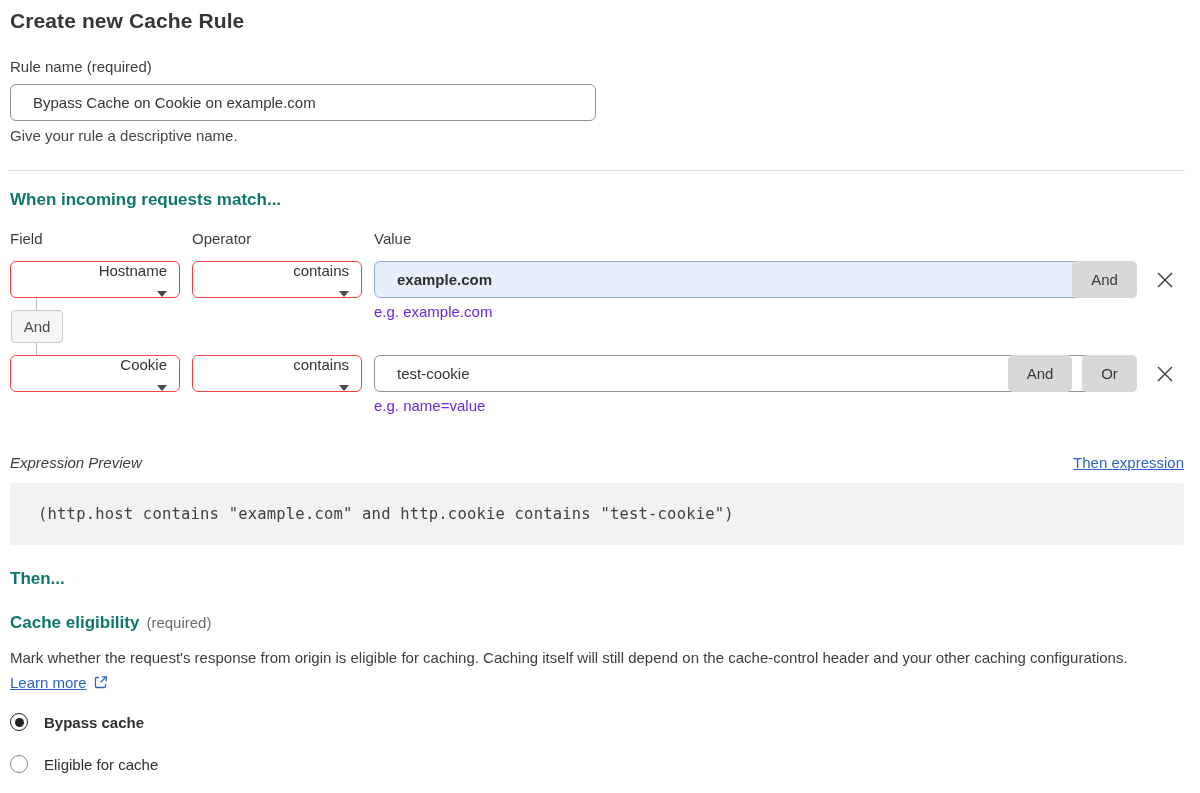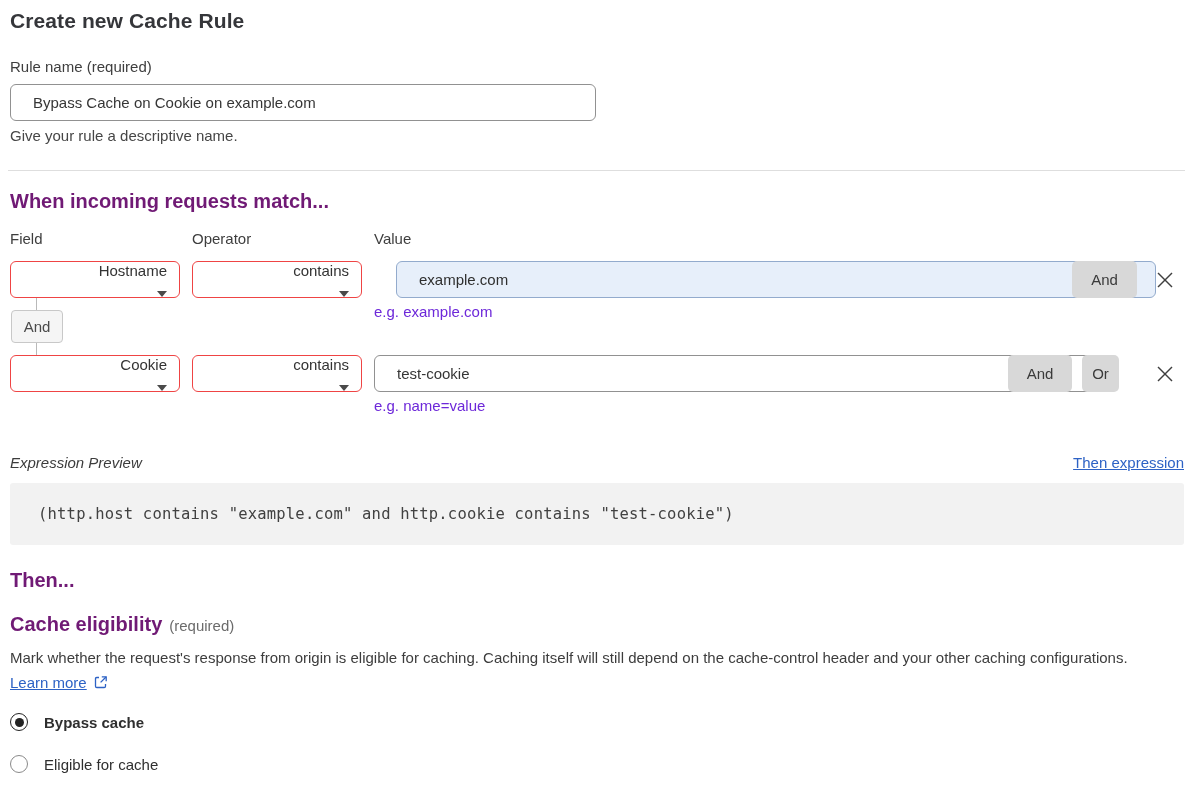--- a/index.html
+++ b/index.html
@@ -34,21 +34,21 @@
     outline: none;
     display: block;
   }
   .help-text { font-size: 15px; color: #464646; }
 
   .divider {
     left: 8px; top: 170px; width: 1177px; height: 1px;
     background: #dedede;
   }
 
-  .section-heading { font-size: 20px; font-weight: 700; color: #701a75; }
+  .section-heading { font-size: 17px; font-weight: 700; color: #0f766e; }
 
   .select-box {
     height: 37px;
     border: 1px solid #ef4444;
     border-radius: 6px;
     background: #ffffff;
     display: flex; align-items: flex-end; justify-content: space-between;
     padding: 0 12px 0 13px;
     font-size: 15px; color: #333333;
     cursor: pointer;
@@ -163,21 +163,21 @@
   <div class="abs field-label" style="left:374px; top:230px;">Value</div>
 
   <div class="abs select-box" style="left:10px; top:261px; width:170px;">
     <span>Hostname</span>
     <span class="chevron-down"></span>
   </div>
   <div class="abs select-box" style="left:192px; top:261px; width:170px;">
     <span>contains</span>
     <span class="chevron-down"></span>
   </div>
-  <input class="abs text-input value-input-highlight" style="left: 396px; top: 261px; width: 760px;" type="text" value="example.com">
+  <input class="abs text-input value-input-highlight" style="left: 374px; top: 261px; width: 760px; font-weight: bold;" type="text" value="example.com">
   <button class="abs logic-btn" style="left:1072px; top:261px; width:65px;">And</button>
   <button class="abs remove-btn" style="left:1147px; top:261px;">
     <svg width="18" height="18" viewBox="0 0 18 18">
       <line x1="2" y1="2" x2="16" y2="16" stroke="#3f3f3f" stroke-width="1.4"></line>
       <line x1="16" y1="2" x2="2" y2="16" stroke="#3f3f3f" stroke-width="1.4"></line>
     </svg>
   </button>
   <div class="abs hint-text" style="left:374px; top:303px;">e.g. example.com</div>
 
   <div class="abs connector-line" style="top:298px; height:12px;"></div>
@@ -187,21 +187,21 @@
   <div class="abs select-box" style="left:10px; top:355px; width:170px;">
     <span>Cookie</span>
     <span class="chevron-down"></span>
   </div>
   <div class="abs select-box" style="left:192px; top:355px; width:170px;">
     <span>contains</span>
     <span class="chevron-down"></span>
   </div>
   <input class="abs text-input" style="left: 374px; top: 355px; width: 724px;" type="text" value="test-cookie">
   <button class="abs logic-btn" style="left:1008px; top:355px; width:64px;">And</button>
-  <button class="abs logic-btn" style="left:1082px; top:355px; width:37px;">Or</button>
+  <button class="abs logic-btn" style="left:1082px; top:355px; width:55px;">Or</button>
   <button class="abs remove-btn" style="left:1147px; top:355px;">
     <svg width="18" height="18" viewBox="0 0 18 18">
       <line x1="2" y1="2" x2="16" y2="16" stroke="#3f3f3f" stroke-width="1.4"></line>
       <line x1="16" y1="2" x2="2" y2="16" stroke="#3f3f3f" stroke-width="1.4"></line>
     </svg>
   </button>
   <div class="abs hint-text" style="left:374px; top:397px;">e.g. name=value</div>
 
   <div class="abs field-label" style="left:10px; top:454px; color:#3c3c3c;font-style:italic;">Expression Preview</div>
   <a class="abs link" style="right:16px; top:454px;">Then expression</a>

